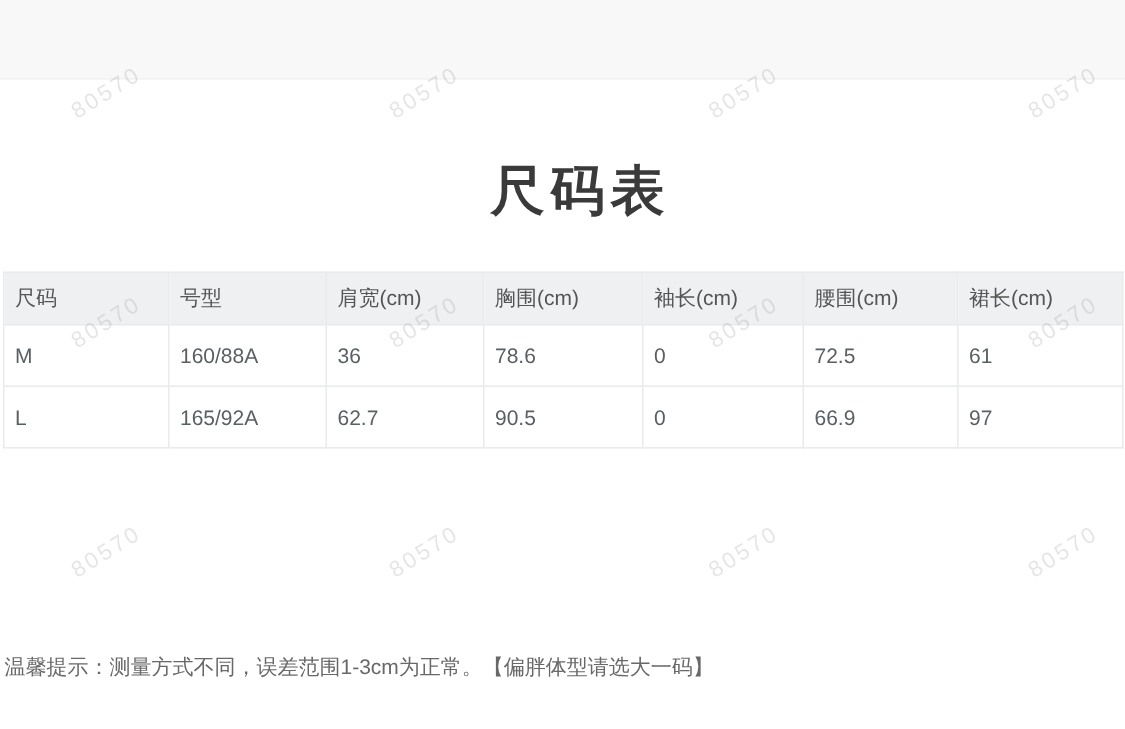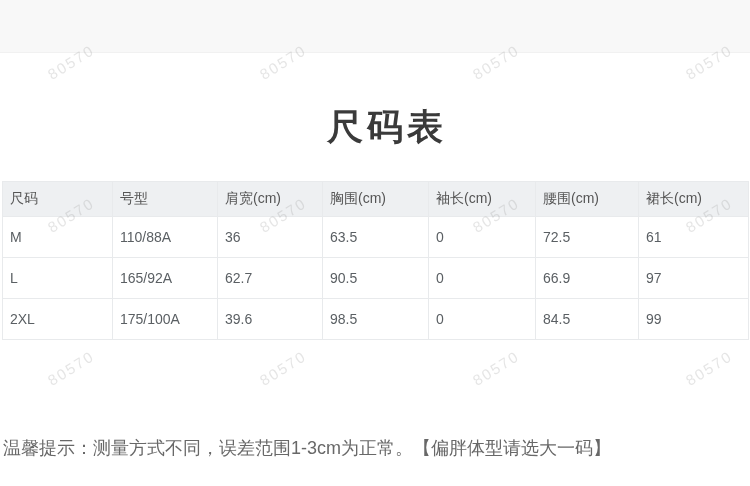--- a/index.html
+++ b/index.html
@@ -49,21 +49,21 @@
   table.size-chart tbody td {
     height: 40px;
     color: #5a5f63;
     background: transparent;
   }
   col.c1 { width: 110px; } col.c2 { width: 105px; } col.c3 { width: 105px; }
   col.c4 { width: 106px; } col.c5 { width: 107px; } col.c6 { width: 103px; }
   col.c7 { width: 110px; }
   .tip-note {
     position: absolute; top: 436px; left: 3px;
-    font-size: 18px;
+    font-size: 14px;
     color: #686868;
     white-space: nowrap;
   }
   .watermark-layer {
     position: absolute; top: 0; left: 0;
     width: 750px; height: 486px;
     pointer-events: none;
     z-index: 10;
   }
   .watermark {
@@ -99,44 +99,35 @@
         <th>肩宽(cm)</th>
         <th>胸围(cm)</th>
         <th>袖长(cm)</th>
         <th>腰围(cm)</th>
         <th>裙长(cm)</th>
       </tr>
   </thead>
   <tbody>
       <tr>
         <td>M</td>
-        <td>110/88A</td>
+        <td>160/88A</td>
         <td>36</td>
-        <td>63.5</td>
+        <td>78.6</td>
         <td>0</td>
         <td>72.5</td>
         <td>61</td>
       </tr>
       <tr>
         <td>L</td>
         <td>165/92A</td>
         <td>62.7</td>
         <td>90.5</td>
         <td>0</td>
         <td>66.9</td>
         <td>97</td>
-      </tr>
-      <tr>
-        <td>2XL</td>
-        <td>175/100A</td>
-        <td>39.6</td>
-        <td>98.5</td>
-        <td>0</td>
-        <td>84.5</td>
-        <td>99</td>
       </tr>
     </tbody>
 </table>
 
 <div class="tip-note">温馨提示：测量方式不同，误差范围1-3cm为正常。【偏胖体型请选大一码】</div>
 
 <div class="watermark-layer">
     <span class="watermark" style="left: 71px; top: 62px;">80570</span>
     <span class="watermark" style="left: 283px; top: 62px;">80570</span>
     <span class="watermark" style="left: 496px; top: 62px;">80570</span>

